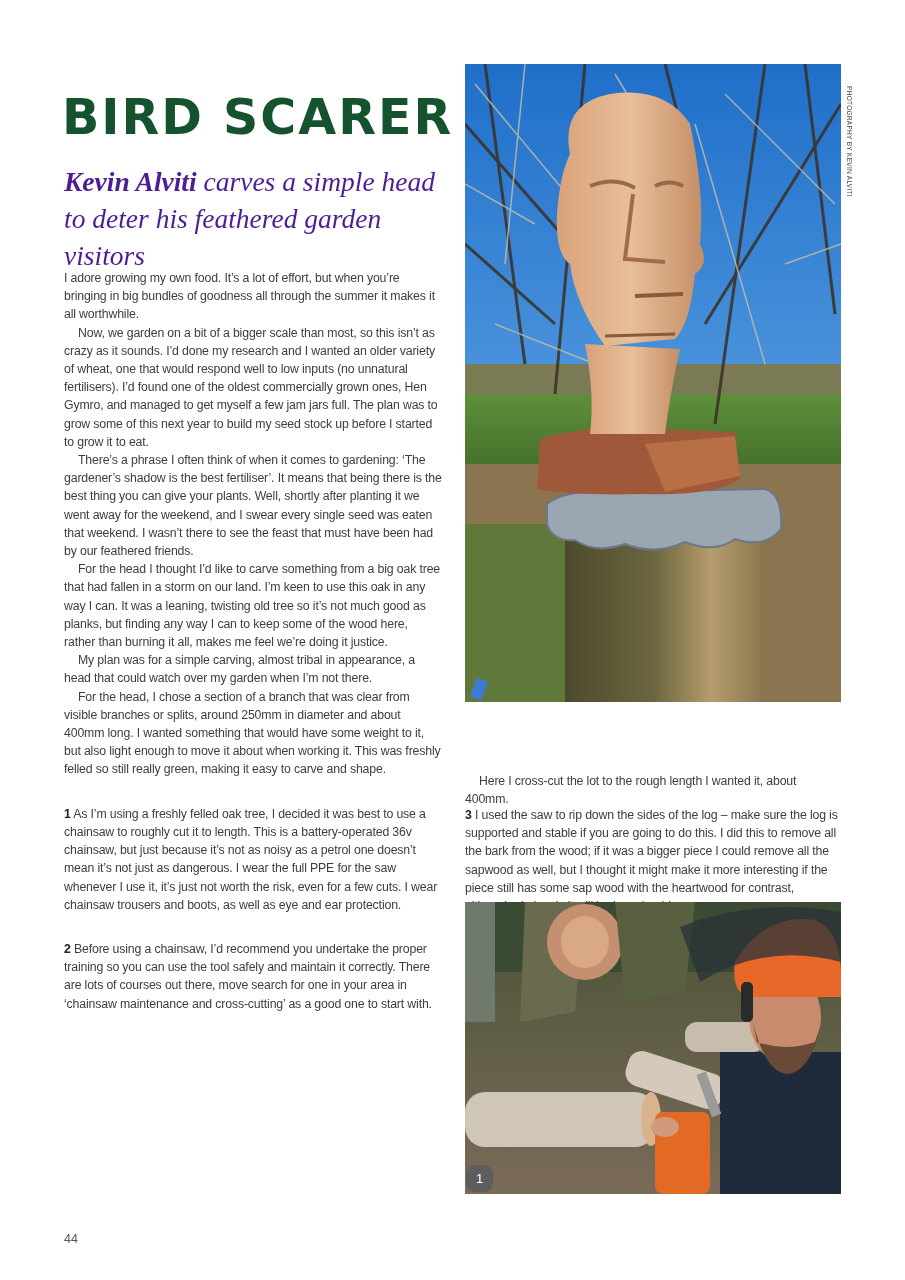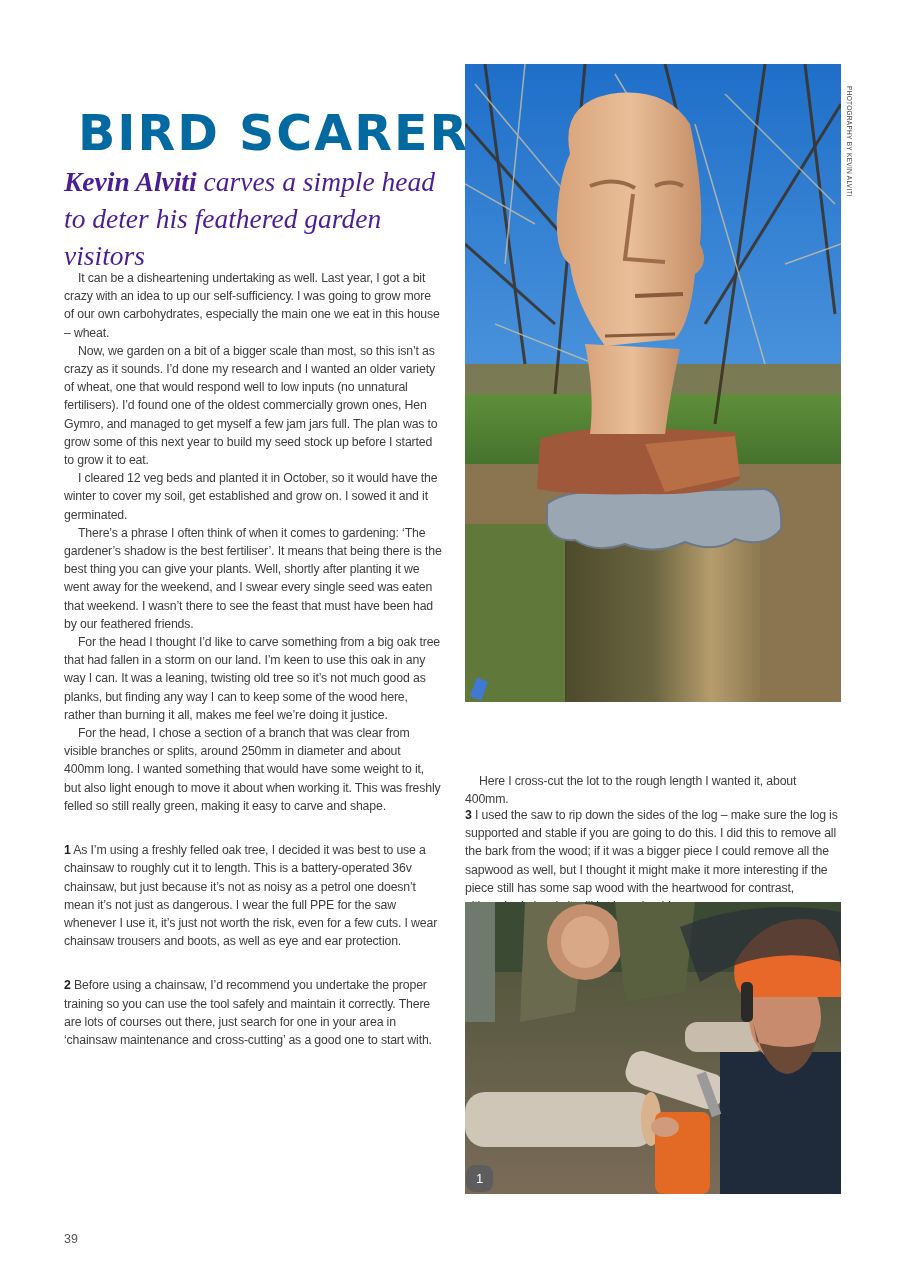--- a/index.html
+++ b/index.html
@@ -1,17 +1,17 @@
 <!DOCTYPE html>
 <html><head>
 <meta charset="utf-8">
 <style>
   html,body{margin:0;padding:0;background:#ffffff;}
   body{width:905px;height:1280px;position:relative;overflow:hidden;font-family:"Liberation Sans",sans-serif;color:#3a3a3a;}
-  .title{position:absolute;left:62px;top:88px;font-family:"DejaVu Sans",sans-serif;font-weight:bold;font-size:49px;letter-spacing:2px;color:#0369a1;line-height:60px;margin:16px;}
+  .title{position:absolute;left:62px;top:88px;font-family:"DejaVu Sans",sans-serif;font-weight:bold;font-size:49px;letter-spacing:2px;color:#14532d;line-height:60px;margin:0;}
   .standfirst{position:absolute;left:64px;top:163px;width:390px;font-family:"Liberation Serif",serif;font-style:italic;font-size:27.5px;line-height:37px;color:#4c1d95;}
   .standfirst b{font-weight:bold;}
   .col{position:absolute;font-size:12.3px;line-height:18.2px;color:#3d3d3d;letter-spacing:-0.15px;}
   .col p{margin:0;text-indent:14px;}
   .col p.first{text-indent:0;}
   .col p.step{text-indent:0;margin-top:26px;}
   .col p.step b{font-weight:bold;color:#222;}
   .left{left:64px;top:269px;width:378px;}
   .right-a{left:465px;top:727px;width:376px;margin-top:45px;}
   .right-b{left:465px;top:780px;width:376px;}
@@ -24,28 +24,28 @@
   .badge{position:absolute;left:466px;top:1165px;width:27px;height:27px;border-radius:9px;background:#5d5d5d;color:#fff;font-size:13px;line-height:27px;text-align:center;}
 </style>
 </head>
 <body>
 
 <h1 class="title">BIRD SCARER</h1>
 
 <div class="standfirst"><b>Kevin Alviti</b><span> carves a simple head to deter his feathered garden visitors</span></div>
 
 <div class="col left">
-  <p>It can be a disheartening undertaking as well. Last year, I got a bit crazy with an idea to up our self-sufficiency. I was going to grow more of our own carbohydrates, especially the main one we eat in this house – wheat.</p>
+  <p class="first">I adore growing my own food. It’s a lot of effort, but when you’re bringing in big bundles of goodness all through the summer it makes it all worthwhile.</p>
   <p>Now, we garden on a bit of a bigger scale than most, so this isn’t as crazy as it sounds. I’d done my research and I wanted an older variety of wheat, one that would respond well to low inputs (no unnatural fertilisers). I’d found one of the oldest commercially grown ones, Hen Gymro, and managed to get myself a few jam jars full. The plan was to grow some of this next year to build my seed stock up before I started to grow it to eat.</p>
-  <p>I cleared 12 veg beds and planted it in October, so it would have the winter to cover my soil, get established and grow on. I sowed it and it germinated.</p>
   <p>There’s a phrase I often think of when it comes to gardening: ‘The gardener’s shadow is the best fertiliser’. It means that being there is the best thing you can give your plants. Well, shortly after planting it we went away for the weekend, and I swear every single seed was eaten that weekend. I wasn’t there to see the feast that must have been had by our feathered friends.</p>
   <p>For the head I thought I’d like to carve something from a big oak tree that had fallen in a storm on our land. I’m keen to use this oak in any way I can. It was a leaning, twisting old tree so it’s not much good as planks, but finding any way I can to keep some of the wood here, rather than burning it all, makes me feel we’re doing it justice.</p>
+  <p>My plan was for a simple carving, almost tribal in appearance, a head that could watch over my garden when I’m not there.</p>
   <p>For the head, I chose a section of a branch that was clear from visible branches or splits, around 250mm in diameter and about 400mm long. I wanted something that would have some weight to it, but also light enough to move it about when working it. This was freshly felled so still really green, making it easy to carve and shape.</p>
   <p class="step"><b>1</b><span> As I’m using a freshly felled oak tree, I decided it was best to use a chainsaw to roughly cut it to length. This is a battery-operated 36v chainsaw, but just because it’s not as noisy as a petrol one doesn’t mean it’s not just as dangerous. I wear the full PPE for the saw whenever I use it, it’s just not worth the risk, even for a few cuts. I wear chainsaw trousers and boots, as well as eye and ear protection.</span></p>
-  <p class="step"><b>2</b><span> Before using a chainsaw, I’d recommend you undertake the proper training so you can use the tool safely and maintain it correctly. There are lots of courses out there, just search for one in your area in ‘chainsaw maintenance and cross-cutting’ as a good one to start with.</span></p>
+  <p class="step"><b>2</b><span> Before using a chainsaw, I’d recommend you undertake the proper training so you can use the tool safely and maintain it correctly. There are lots of courses out there, move search for one in your area in ‘chainsaw maintenance and cross-cutting’ as a good one to start with.</span></p>
 </div>
 
 <div class="col right-a">
   <p>Here I cross-cut the lot to the rough length I wanted it, about 400mm.</p>
 </div>
 <div class="col right-b">
   <p class="step"><b>3</b><span> I used the saw to rip down the sides of the log – make sure the log is supported and stable if you are going to do this. I did this to remove all the bark from the wood; if it was a bigger piece I could remove all the sapwood as well, but I thought it might make it more interesting if the piece still has some sap wood with the heartwood for contrast, although obviously it will be less durable.</span></p>
 </div>
 
 <div class="photo photo1">
@@ -142,13 +142,13 @@
     <path d="M215 25 Q290 -5 376 10 L376 60 Q300 40 235 80 Z" fill="#2b3138" opacity="0.75"></path>
     <rect x="276" y="80" width="12" height="40" rx="5" fill="#2a2a2a"></rect>
     <rect x="190" y="210" width="55" height="82" rx="8" fill="#e36a24"></rect>
     <rect x="238" y="170" width="10" height="45" fill="#9a9a9a" transform="rotate(-20 243 190)"></rect>
     <ellipse cx="200" cy="225" rx="14" ry="10" fill="#d09a7c"></ellipse>
   </svg>
 </div>
 
 <div class="badge">1</div>
 
-<div class="pagenum">39</div>
+<div class="pagenum">44</div>
 
 </body></html>

